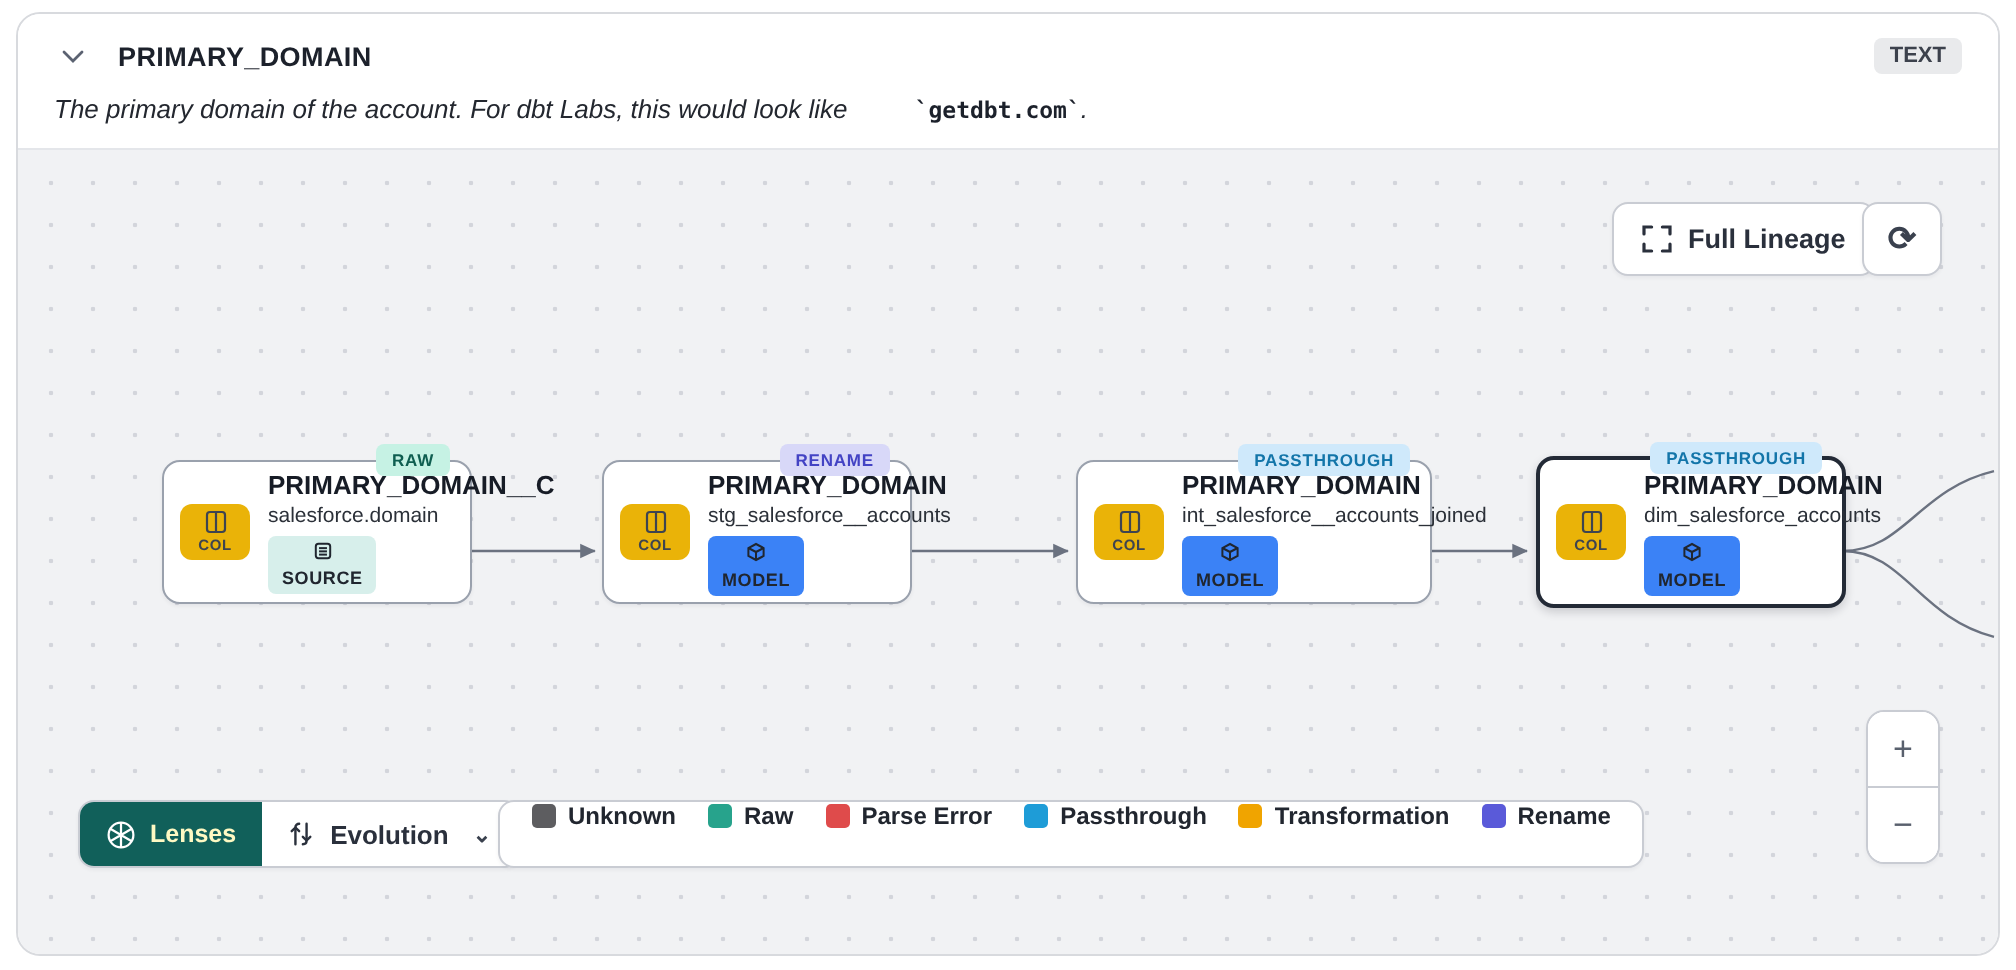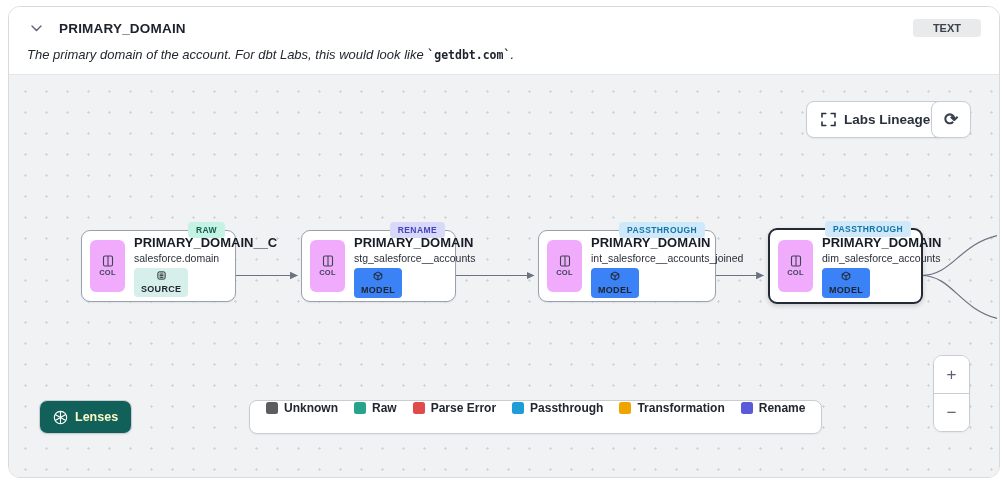--- a/index.html
+++ b/index.html
@@ -7,23 +7,23 @@
 
   .widget { position:absolute; left:8px; top:6px; width:992px; height:472px;
     border:1px solid #d8dade; border-radius:12px; background:#ffffff; overflow:hidden;
     display:flex; flex-direction:column; }
 
   
   .header { padding:12px 18px 12px 18px; background:#fff; border-bottom:1px solid #e4e6ea; }
   .title-row { display:flex; align-items:center; gap:14px; }
   .chev-btn { width:18px; height:18px; display:flex; align-items:center; justify-content:center; color:#5b6271; cursor:pointer; background:none; border:none; }
   .col-title { font-size:13.5px; font-weight:700; color:#1c212b; letter-spacing:.2px; }
-  .type-badge { margin-left:auto; background:#e9eaec; color:#3c414c; font-size:11px; font-weight:600; padding:3px 20px; border-radius:4px; }
+  .type-badge { margin-left:auto; background:#e9eaec; color:#3c414c; font-size:11px; font-weight:600; padding:3px 8px; border-radius:4px; }
   .desc { margin-top:10px; font-size:13px; font-style:italic; color:#23272f; }
-  .desc code { font-family:"DejaVu Sans Mono", monospace; font-weight:700; font-style:normal; font-size:11.5px; color:#1c212b; }
+  .desc code { font-family:"DejaVu Sans Mono", monospace; font-weight:700; font-style:normal; font-size:11.5px; color:#1c212b;margin-left:30px; }
   .inherited { margin-top:8px; font-size:12.5px; font-style:italic; color:#3a404b; }
   .inherited a { color:#0e7570; text-decoration:underline; cursor:pointer; }
 
   
   .canvas { position:relative; flex:1; background-color:#f1f2f4;
     background-image: radial-gradient(circle, #d3d5db 1px, transparent 1.3px);
     background-size: 21px 21px; background-position: 6px 6px; }
 
   .edges { position:absolute; inset:0; width:100%; height:100%; pointer-events:none; }
 
@@ -37,21 +37,21 @@
   
   .node { position:absolute; top:155px; height:72px; background:#fff; border:1px solid #9aa1ad;
     border-radius:9px; display:flex; align-items:center; padding:8px 10px 8px 8px; gap:9px;
     box-shadow:0 1px 2px rgba(20,24,33,.06); cursor:pointer; }
   .node.selected { border:2px solid #232a36; top:153px; height:76px; box-shadow:0 2px 5px rgba(20,24,33,.18); }
   .node-badge { position:absolute; top:-9px; right:10px; font-size:8.5px; font-weight:700; letter-spacing:.4px;
     padding:3px 8px; border-radius:4px; }
   .badge-raw { background:#c6f2e4; color:#0f5e50; }
   .badge-rename { background:#d8d8f8; color:#4343c4; }
   .badge-passthrough { background:#cfe9fb; color:#1375a9; }
-  .col-chip { width:35px; height:52px; background:#f0abfc; border-radius:6px; display:flex; flex-direction:column;
+  .col-chip { width:35px; height:28px; background:#eab308; border-radius:6px; display:flex; flex-direction:column;
     align-items:center; justify-content:center; color:#3e4450; flex-shrink:0; }
   .col-chip .col-txt { font-size:7.5px; font-weight:700; letter-spacing:.3px; margin-top:1px; }
   .node-body { display:flex; flex-direction:column; align-items:flex-start; gap:2px; min-width:0; }
   .node-title { font-size:13px; font-weight:700; color:#171c26; white-space:nowrap; }
   .node-sub { font-size:10.5px; color:#2b3038; white-space:nowrap; }
   .res-badge { display:inline-flex; align-items:center; gap:4px; font-size:9px; font-weight:700; letter-spacing:.3px;
     color:#20262f; padding:3px 7px; border-radius:4px; margin-top:2px;flex-direction:column; }
   .res-source { background:#d7efeb; }
   .res-model { background:#3b82f6; }
 
@@ -115,21 +115,21 @@
 
     <button class="btn full-lineage">
       <span>
         <svg width="15" height="15" viewBox="0 0 15 15" fill="none" stroke="#2a303c" stroke-width="1.6" stroke-linecap="round">
           <path d="M1 5 V1.5 H4.8"></path>
             <path d="M10.2 1.5 H14 V5"></path>
             <path d="M14 10 V13.5 H10.2"></path>
             <path d="M4.8 13.5 H1 V10"></path>
         </svg>
       </span>
-      <span>Labs Lineage</span>
+      <span>Full Lineage</span>
     </button>
     <button class="btn refresh-btn">
       <span>⟳</span>
     </button>
 
     <div class="node" style="left:72px; width:155px;">
       <span class="node-badge badge-raw">RAW</span>
       <div class="col-chip">
         <svg width="12" height="12" viewBox="0 0 12 12" fill="none" stroke="currentColor" stroke-width="1.1">
             <rect x="1.5" y="1" width="9" height="10" rx="1.5"></rect>
@@ -222,20 +222,30 @@
     </div>
 
     <div class="lens-group">
       <button class="lens-btn">
         <svg width="15" height="15" viewBox="0 0 16 16" fill="none" stroke="#ffffff" stroke-width="1.2">
           <circle cx="8" cy="8" r="6.6"></circle>
           <path d="M8 1.4 L8 8 M8 8 L13.7 4.7 M8 8 L13.7 11.3 M8 8 L8 14.6 M8 8 L2.3 11.3 M8 8 L2.3 4.7"></path>
         </svg>
         <span>Lenses</span>
       </button>
+      <button class="lens-select">
+        <svg width="13" height="14" viewBox="0 0 14 15" fill="none" stroke="#2a303c" stroke-width="1.3" stroke-linecap="round" stroke-linejoin="round">
+          <path d="M4 13 V4 C4 2.5 5 2 6 2"></path>
+            <path d="M2 6 L4 4 L6 6"></path>
+          <path d="M10 2 V11 C10 12.5 9 13 8 13"></path>
+            <path d="M8 9 L10 11 L12 9"></path>
+        </svg>
+        <span>Evolution</span>
+        <span class="chev">⌄</span>
+      </button>
     </div>
 
     <div class="legend">
       <span class="legend-item">
         <span class="legend-swatch" style="background-color: rgb(93, 93, 96);"></span>
         <span>Unknown</span>
       </span>
       <span class="legend-item">
         <span class="legend-swatch" style="background-color: rgb(39, 163, 140);"></span>
         <span>Raw</span>

